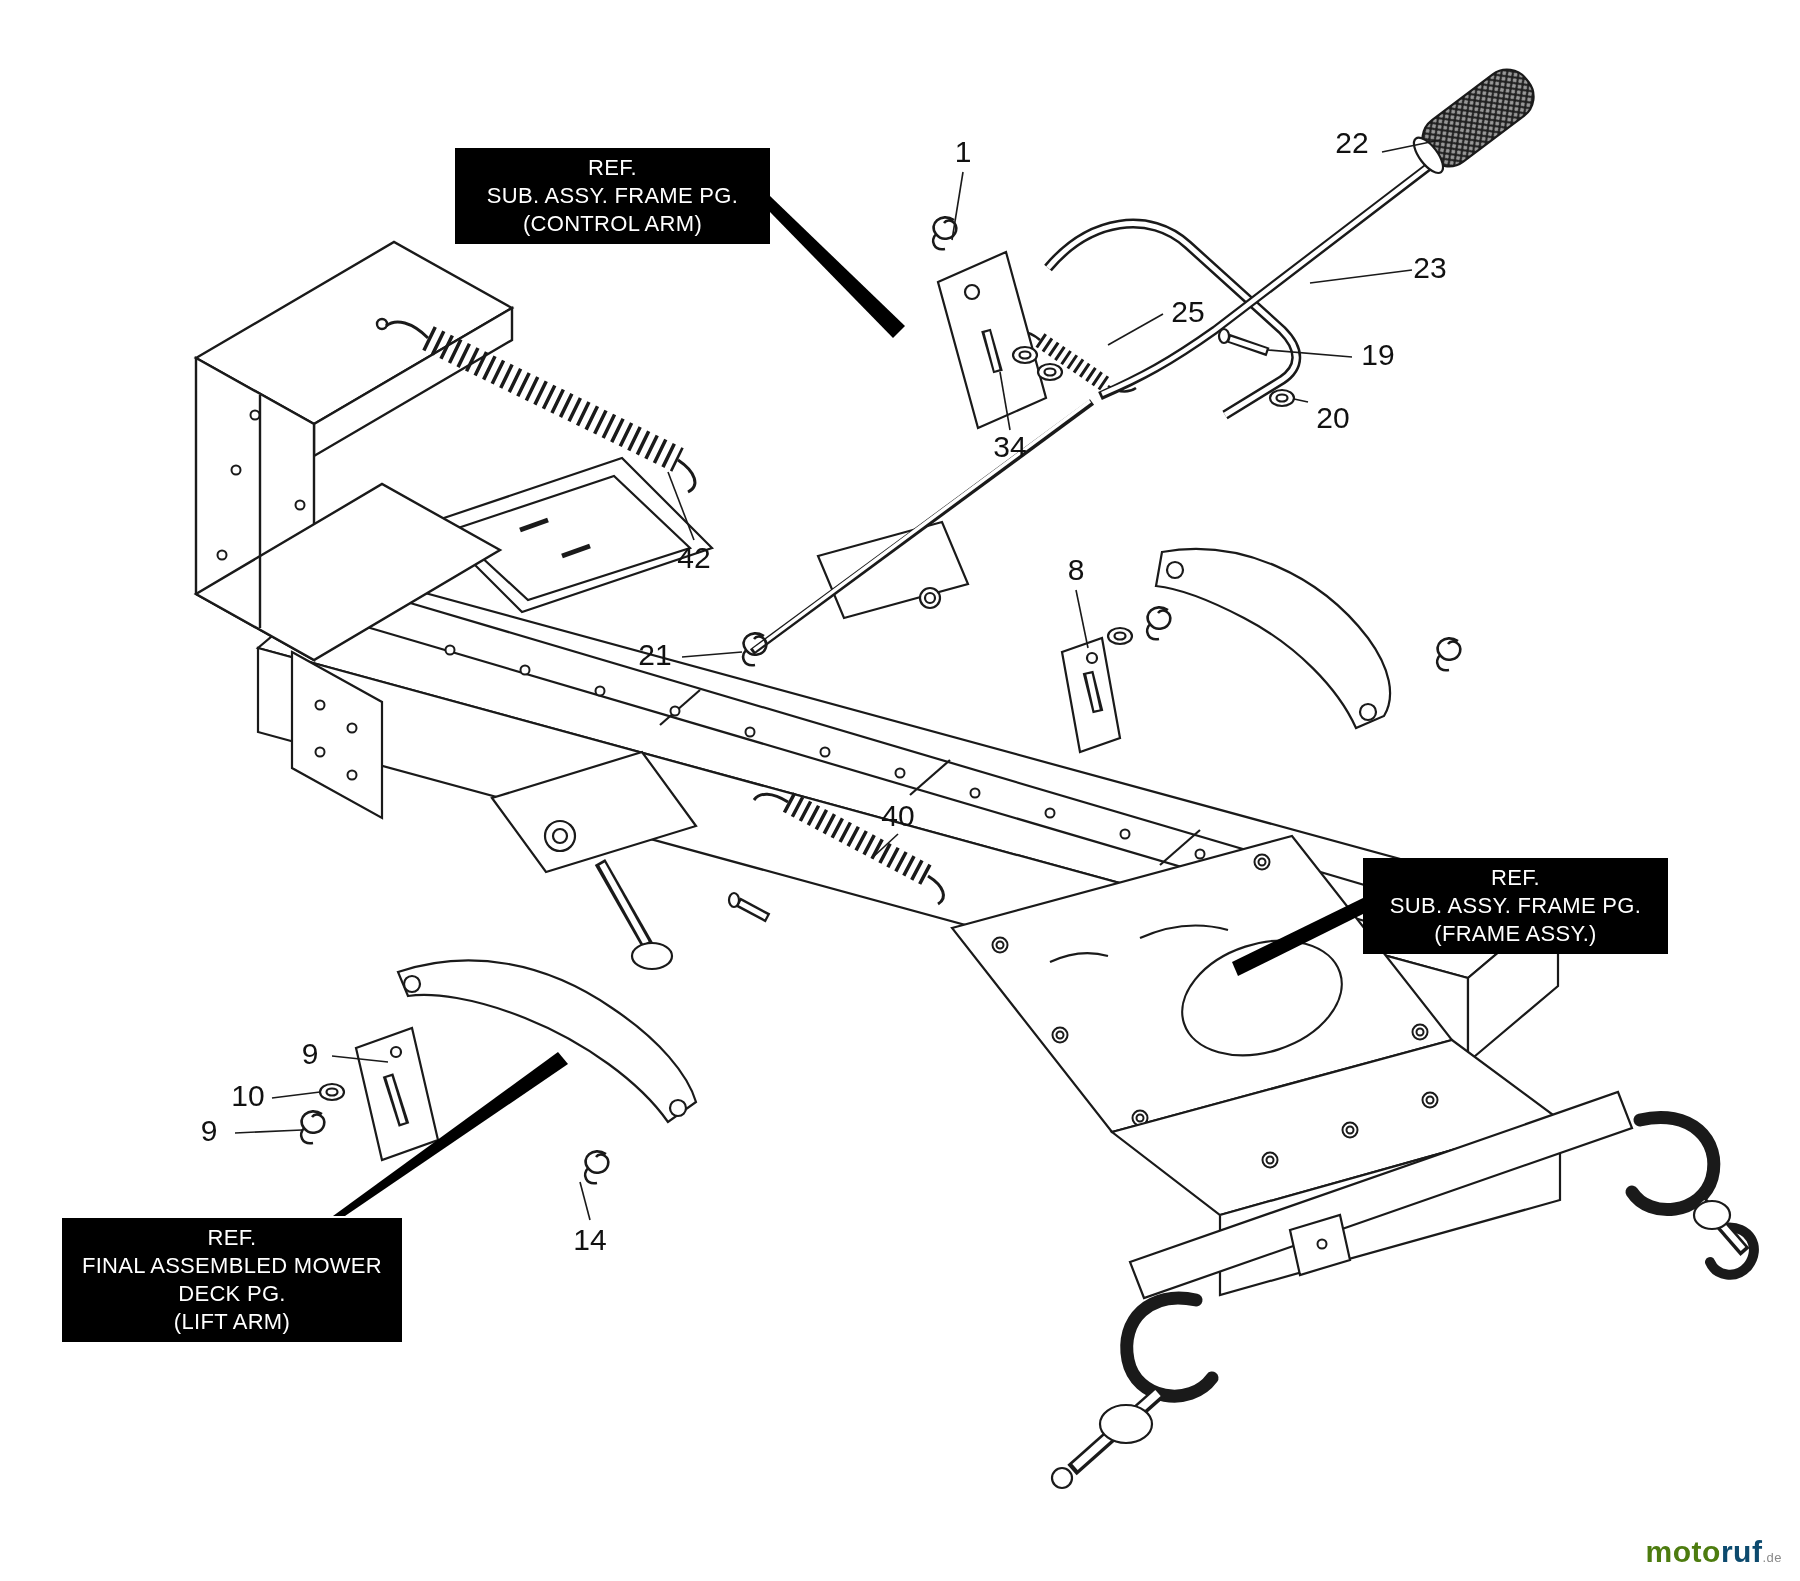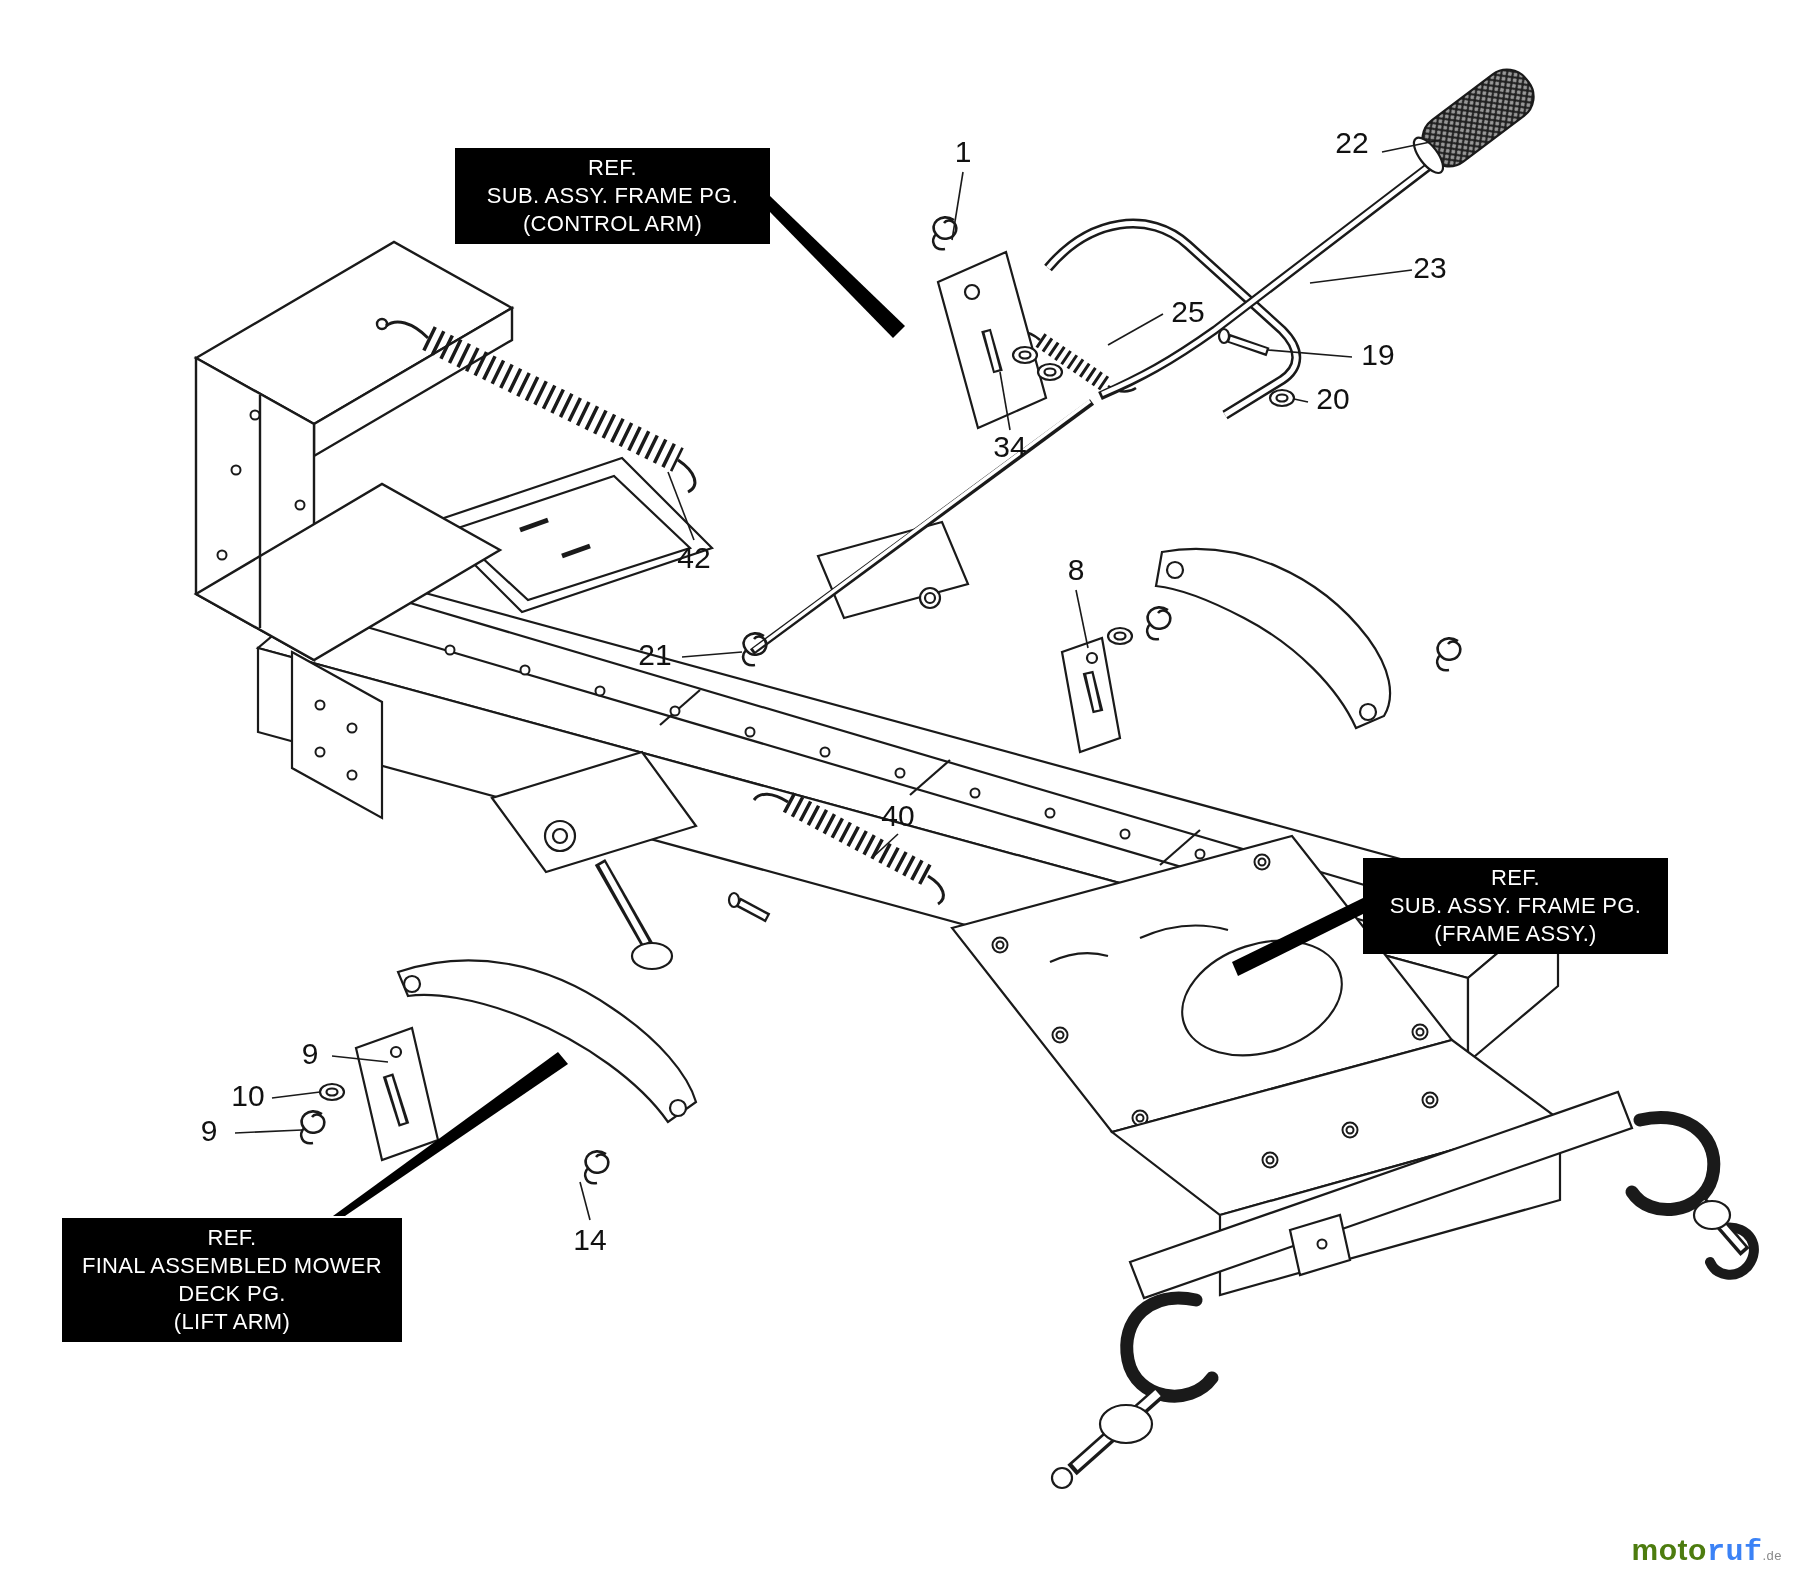--- a/index.html
+++ b/index.html
@@ -16,21 +16,21 @@
     position:absolute;background:#000;color:#fff;
     display:flex;flex-direction:column;align-items:center;justify-content:center;
     text-align:center;font-size:22px;line-height:1.28;letter-spacing:.3px;
   }
   .ref-box div{width:100%;}
   .watermark{
     position:absolute;right:18px;bottom:12px;
     font-weight:700;font-size:30px;letter-spacing:.5px;
   }
   .wm-left{color:#4d7c0f;}
-  .wm-right{color:#3b82f6;font-family:Liberation Mono, monospace;}
+  .wm-right{color:#0c4a6e;}
   .wm-tld{font-size:13px;color:#8a8a8a;font-weight:400;}
 </style>
 </head>
 <body>
 
 <div class="stage">
 
   <svg class="diagram-svg" viewBox="0 0 1800 1581" xmlns="http://www.w3.org/2000/svg">
     <defs>
       <pattern id="hatch" width="8" height="8" patternUnits="userSpaceOnUse">
@@ -258,21 +258,21 @@
       <polygon points="1363,898 1232,962 1238,976 1363,914"></polygon>
       <polygon points="333,1216 558,1052 568,1064 345,1216"></polygon>
     </g>
   </svg>
 
   <div class="part-label" style="left:963px;top:152px">1</div>
   <div class="part-label" style="left:1352px;top:143px">22</div>
   <div class="part-label" style="left:1430px;top:268px">23</div>
   <div class="part-label" style="left:1188px;top:312px">25</div>
   <div class="part-label" style="left:1378px;top:355px">19</div>
-  <div class="part-label" style="left:1333px;top:399px">20</div>
+  <div class="part-label" style="left:1333px;top:418px">20</div>
   <div class="part-label" style="left:1010px;top:447px">34</div>
   <div class="part-label" style="left:694px;top:558px">42</div>
   <div class="part-label" style="left:1076px;top:570px">8</div>
   <div class="part-label" style="left:655px;top:655px">21</div>
   <div class="part-label" style="left:898px;top:816px">40</div>
   <div class="part-label" style="left:310px;top:1054px">9</div>
   <div class="part-label" style="left:248px;top:1096px">10</div>
   <div class="part-label" style="left:209px;top:1131px">9</div>
   <div class="part-label" style="left:590px;top:1240px">14</div>
 

